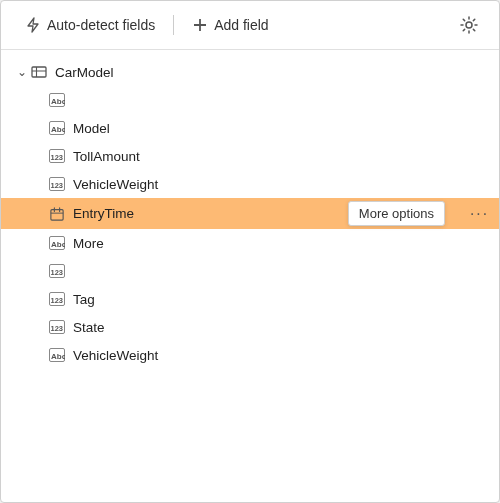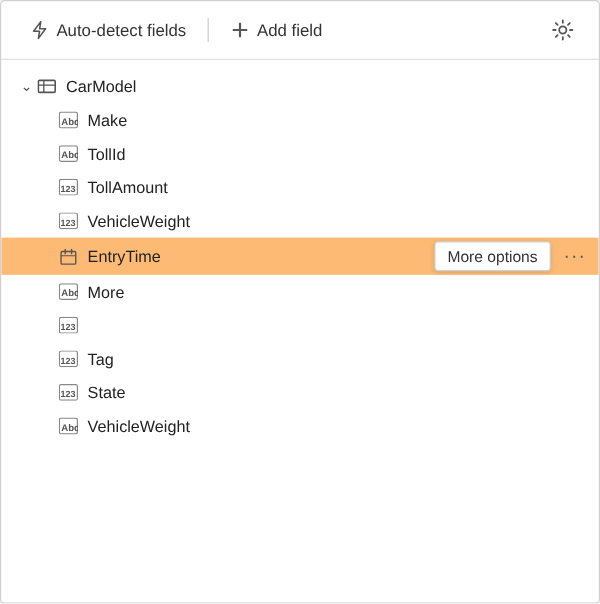--- a/index.html
+++ b/index.html
@@ -133,21 +133,21 @@
     }
 
     .tree-item-label {
       flex: 1;
     }
 
     
     .more-options-area {
       display: flex;
       align-items: center;
-      gap: 8px;
+      gap: 22px;
     }
 
     .more-options-tooltip {
       background: #ffffff;
       border: 1px solid #d0d0d0;
       border-radius: 3px;
       padding: 4px 10px;
       font-size: 13px;
       color: #333;
       white-space: nowrap;
@@ -217,31 +217,30 @@
       <span class="tree-item-label">CarModel</span>
     </div>
 
     <div class="tree-item child-item">
       <span class="tree-item-icon">
         <svg width="16" height="14" viewBox="0 0 16 14" fill="none" xmlns="http://www.w3.org/2000/svg">
           <rect x="0.5" y="0.5" width="15" height="13" rx="1.5" stroke="#888" stroke-width="1"></rect>
           <text x="2" y="11" font-size="8" font-family="Arial" fill="#555" font-weight="bold">Abc</text>
         </svg>
       </span>
-      <span class="tree-item-label">Make</span>
     </div>
 
     <div class="tree-item child-item">
       <span class="tree-item-icon">
         <svg width="16" height="14" viewBox="0 0 16 14" fill="none" xmlns="http://www.w3.org/2000/svg">
           <rect x="0.5" y="0.5" width="15" height="13" rx="1.5" stroke="#888" stroke-width="1"></rect>
           <text x="2" y="11" font-size="8" font-family="Arial" fill="#555" font-weight="bold">Abc</text>
         </svg>
       </span>
-      <span class="tree-item-label">TollId</span>
+      <span class="tree-item-label">Model</span>
     </div>
 
     <div class="tree-item child-item">
       <span class="tree-item-icon">
         <svg width="16" height="14" viewBox="0 0 16 14" fill="none" xmlns="http://www.w3.org/2000/svg">
           <rect x="0.5" y="0.5" width="15" height="13" rx="1.5" stroke="#888" stroke-width="1"></rect>
           <text x="1.5" y="11" font-size="7.5" font-family="Arial" fill="#555" font-weight="bold">123</text>
         </svg>
       </span>
       <span class="tree-item-label">TollAmount</span>

